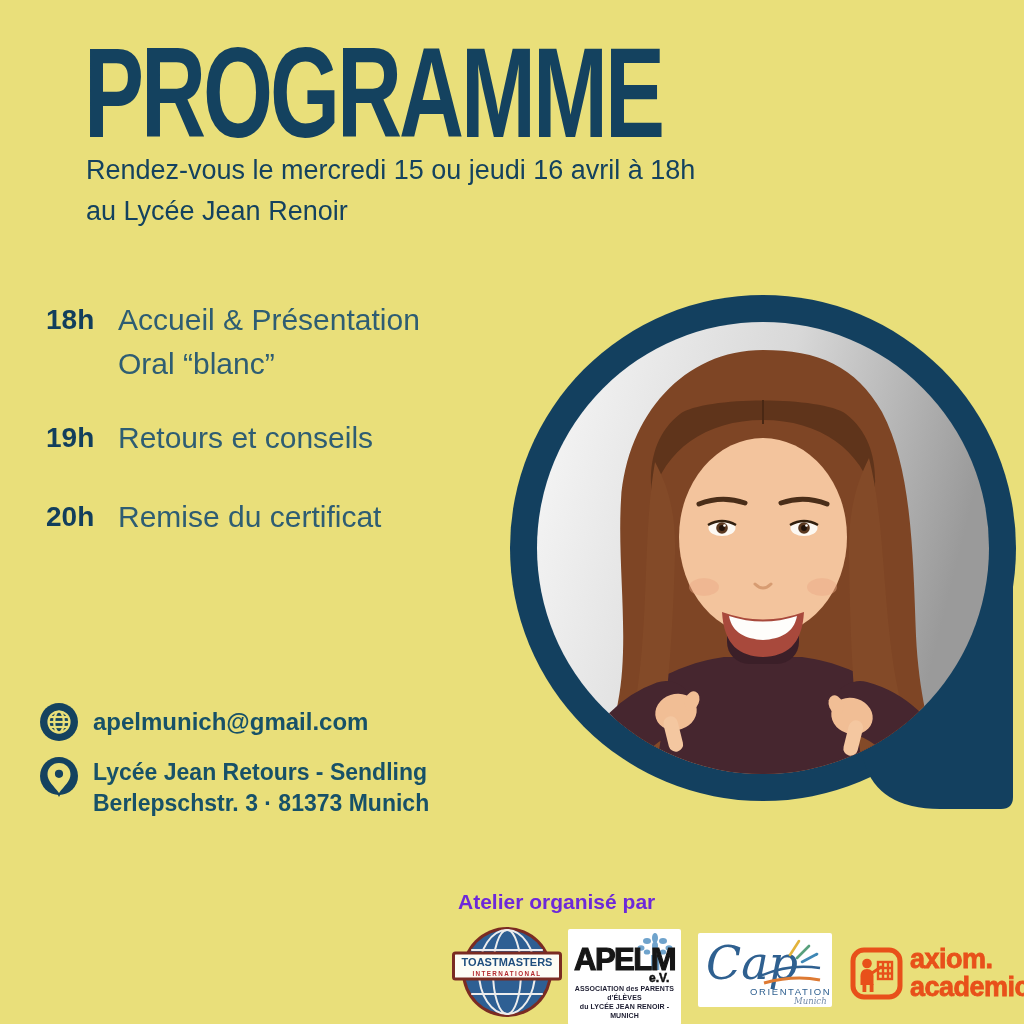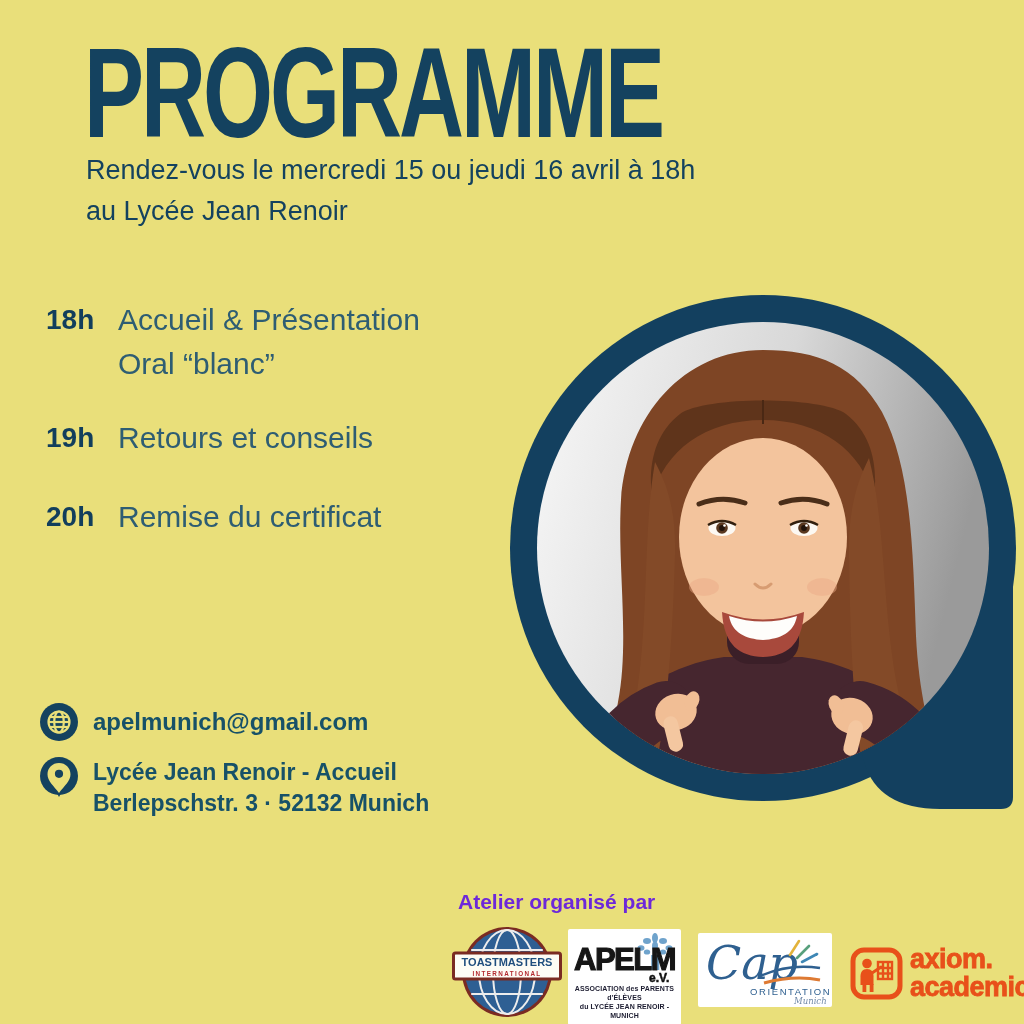--- a/index.html
+++ b/index.html
@@ -152,22 +152,22 @@
   <div class="crow" style="top:757px;">
     <svg width="38" height="46" viewBox="0 0 38 46">
       <circle cx="19" cy="19" r="19" fill="#14425F"></circle>
       <path d="M19,40 L12,27 L26,27 Z" fill="#14425F"></path>
       <path fill-rule="evenodd" fill="#E9DF7A" d="M19,6 C12.4,6 7.5,10.9 7.5,17.2 C7.5,24 13.5,28.5 19,36 C24.5,28.5 30.5,24 30.5,17.2 C30.5,10.9 25.6,6 19,6 Z
                M19,11.2 A5.6,5.6 0 1 1 19,22.4 A5.6,5.6 0 1 1 19,11.2 Z"></path>
       <circle cx="19" cy="16.8" r="5.6" fill="#14425F"></circle>
       <circle cx="19" cy="16.8" r="5.6" fill="none" stroke="#E9DF7A" stroke-width="3"></circle>
     </svg>
     <span class="ctext2">
-      <div>Lycée Jean Renoir - Accueil</div>
-      <div>Berlepschstr. 3 · 52132 Munich</div>
+      <div>Lycée Jean Retours - Sendling</div>
+      <div>Berlepschstr. 3 · 81373 Munich</div>
     </span>
   </div>
 
   <div class="org-label">Atelier organisé par</div>
 
   <svg class="logo" style="left:452px;top:921px;" width="110" height="102" viewBox="0 0 110 102">
     <circle cx="55" cy="51" r="45" fill="#7A2B22"></circle>
     <circle cx="55" cy="51" r="42" fill="#2E5F93"></circle>
     <g stroke="#EDEDED" stroke-width="2" fill="none">
       <ellipse cx="55" cy="51" rx="14" ry="42"></ellipse>

